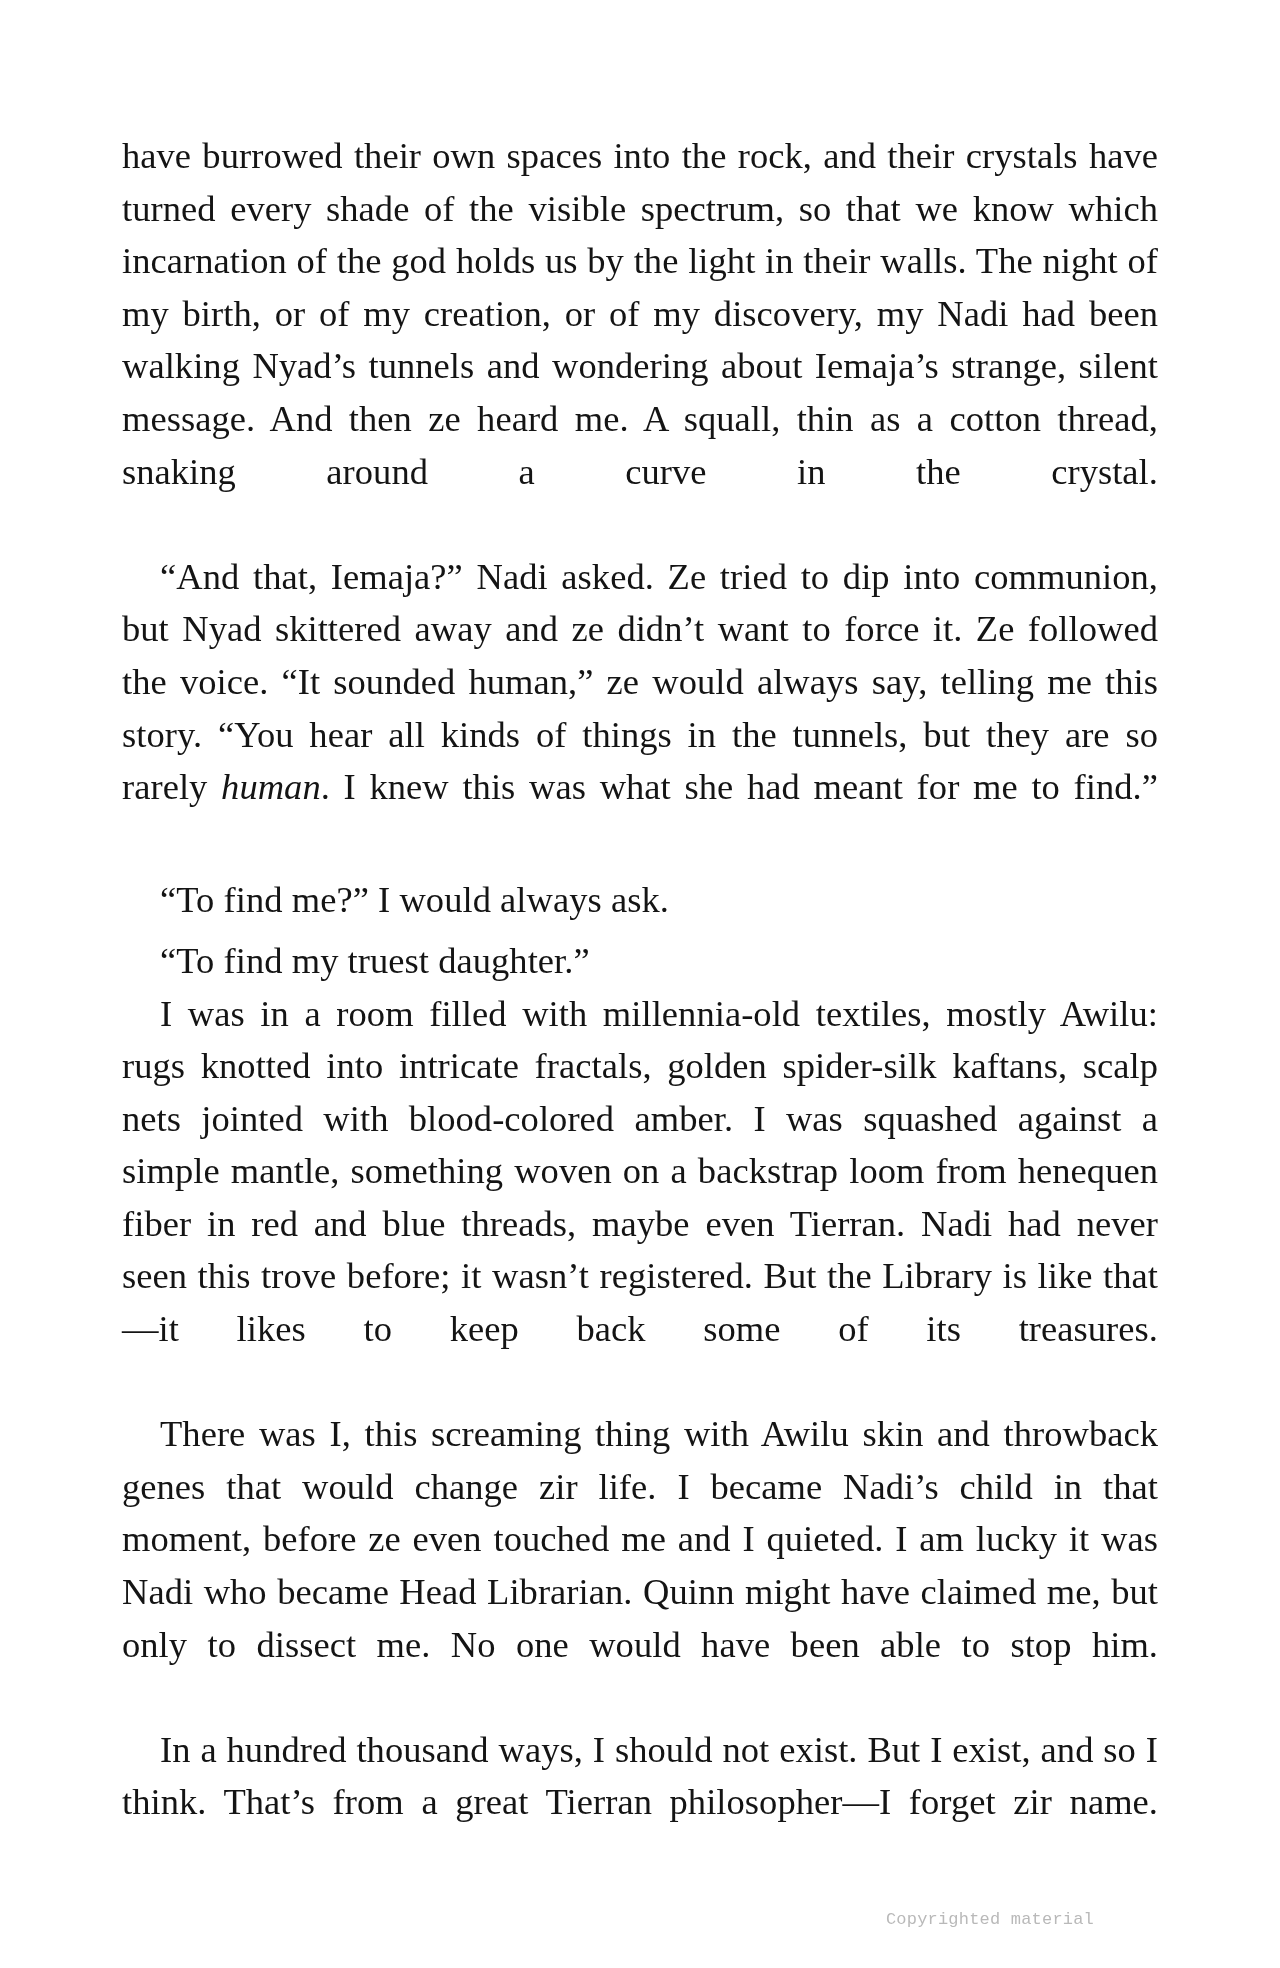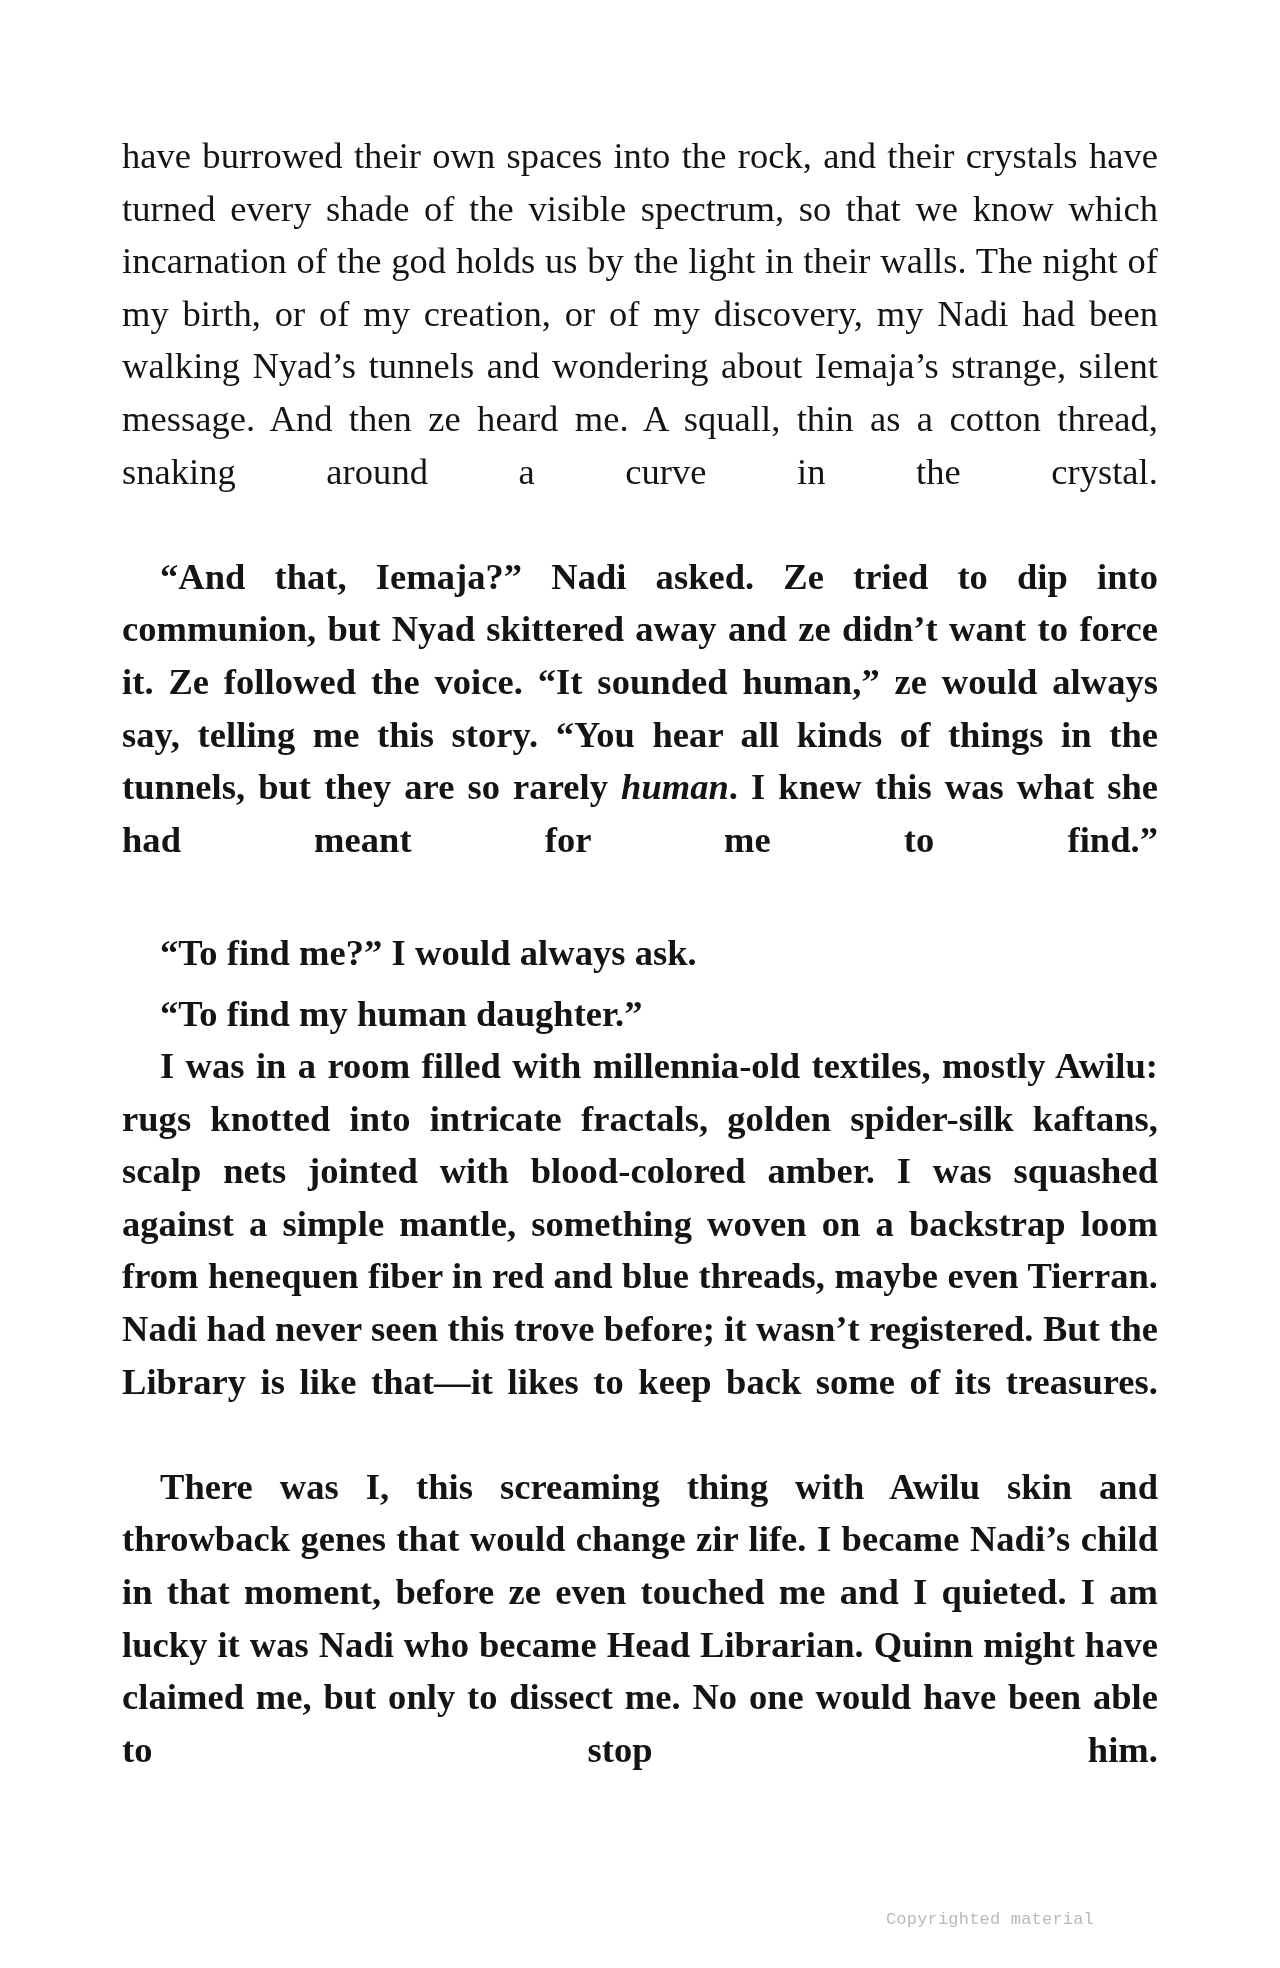--- a/index.html
+++ b/index.html
@@ -40,21 +40,20 @@
     text-justify: inter-word;
     -webkit-hyphens: none;
     hyphens: none;
     color: #141414;
     letter-spacing: 0.05px;
     word-spacing: 0px;
   }
 
   p.body-para.indent {
     text-indent: 38px;
-    font-weight: bold;
   }
 
   
   p.body-para::after {
     content: "";
     display: inline-block;
     width: 100%;
   }
 
   p.body-para.short-line {
@@ -87,24 +86,25 @@
 <div id="page">
 
   <div id="text-column">
 
     <p class="body-para">have burrowed their own spaces into the rock, and their crystals have turned every shade of the visible spectrum, so that we know which incarnation of the god holds us by the light in their walls. The night of my birth, or of my creation, or of my discovery, my Nadi had been walking Nyad’s tunnels and wondering about Iemaja’s strange, silent message. And then ze heard me. A squall, thin as a cotton thread, snaking around a curve in the crystal.</p>
 
     <p class="body-para indent"><span>“And that, Iemaja?” Nadi asked. Ze tried to dip into communion, but Nyad skittered away and ze didn’t want to force it. Ze followed the voice. “It sounded human,” ze would always say, telling me this story. “You hear all kinds of things in the tunnels, but they are so rarely </span><em class="emph">human</em><span>. I knew this was what she had meant for me to find.”</span></p>
 
     <p class="body-para indent short-line">“To find me?” I would always ask.</p>
 
-    <p class="body-para indent short-line">“To find my human daughter.”</p>
+    <p class="body-para indent short-line">“To find my truest daughter.”</p>
 
     <p class="body-para indent">I was in a room filled with millennia-old textiles, mostly Awilu: rugs knotted into intricate fractals, golden spider-silk kaftans, scalp nets jointed with blood-colored amber. I was squashed against a simple mantle, something woven on a backstrap loom from henequen fiber in red and blue threads, maybe even Tierran. Nadi had never seen this trove before; it wasn’t registered. But the Library is like that—it likes to keep back some of its treasures.</p>
 
     <p class="body-para indent">There was I, this screaming thing with Awilu skin and throwback genes that would change zir life. I became Nadi’s child in that moment, before ze even touched me and I quieted. I am lucky it was Nadi who became Head Librarian. Quinn might have claimed me, but only to dissect me. No one would have been able to stop him.</p>
 
+    <p class="body-para indent">In a hundred thousand ways, I should not exist. But I exist, and so I think. That’s from a great Tierran philosopher—I forget zir name.</p>
 
   </div>
 
   <div id="copyright-watermark">Copyrighted material</div>
 
 </div>
 
 </body></html>

